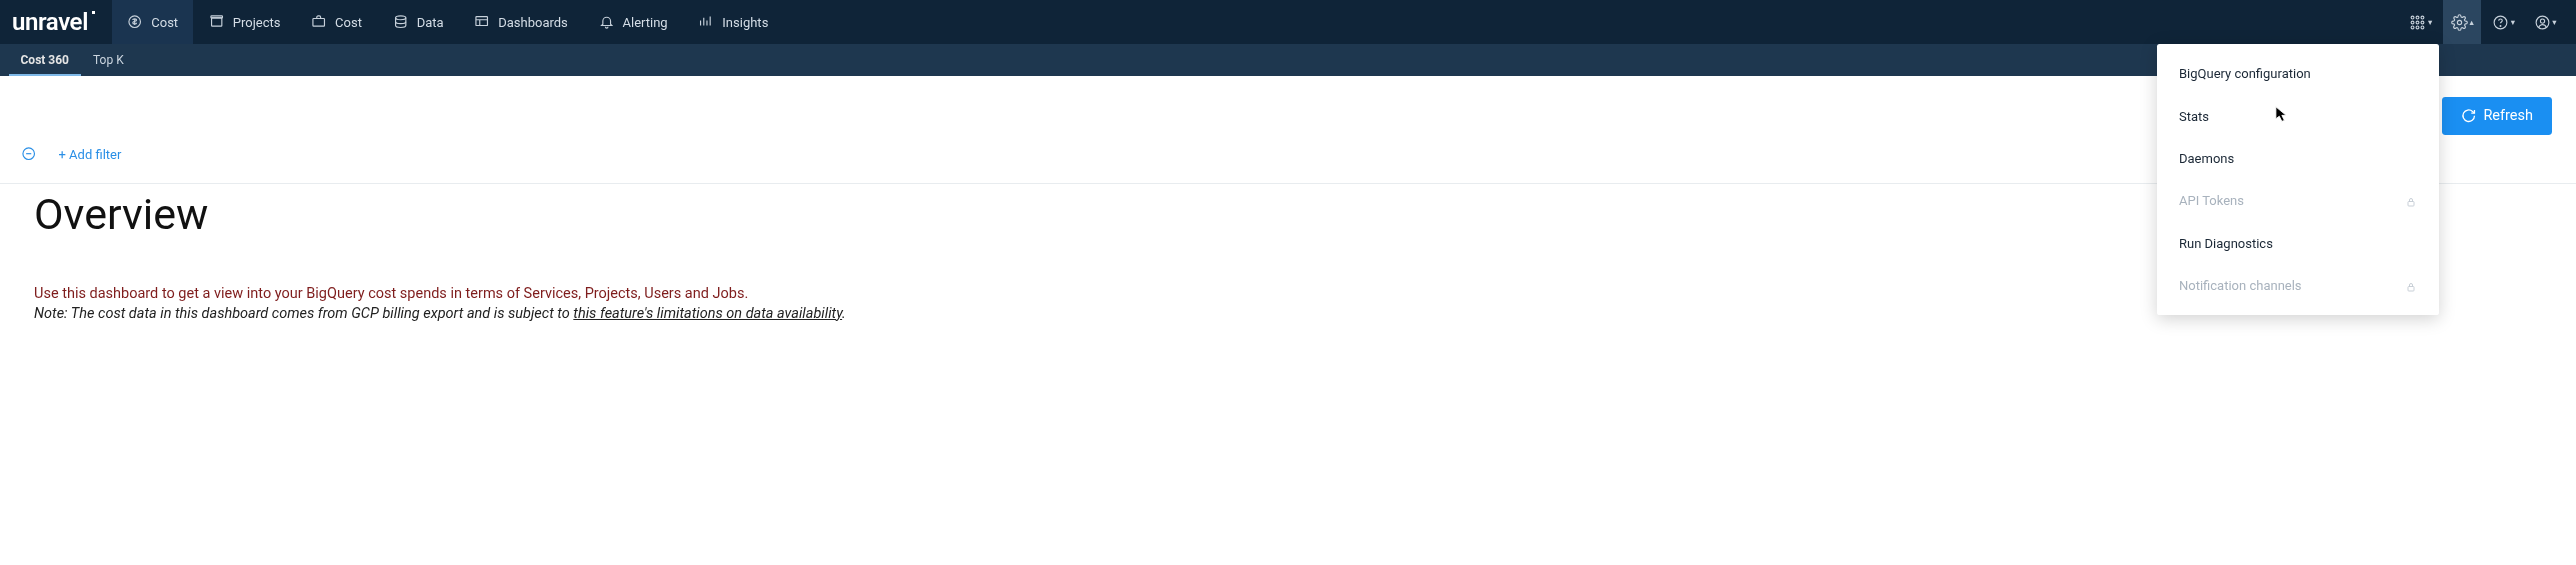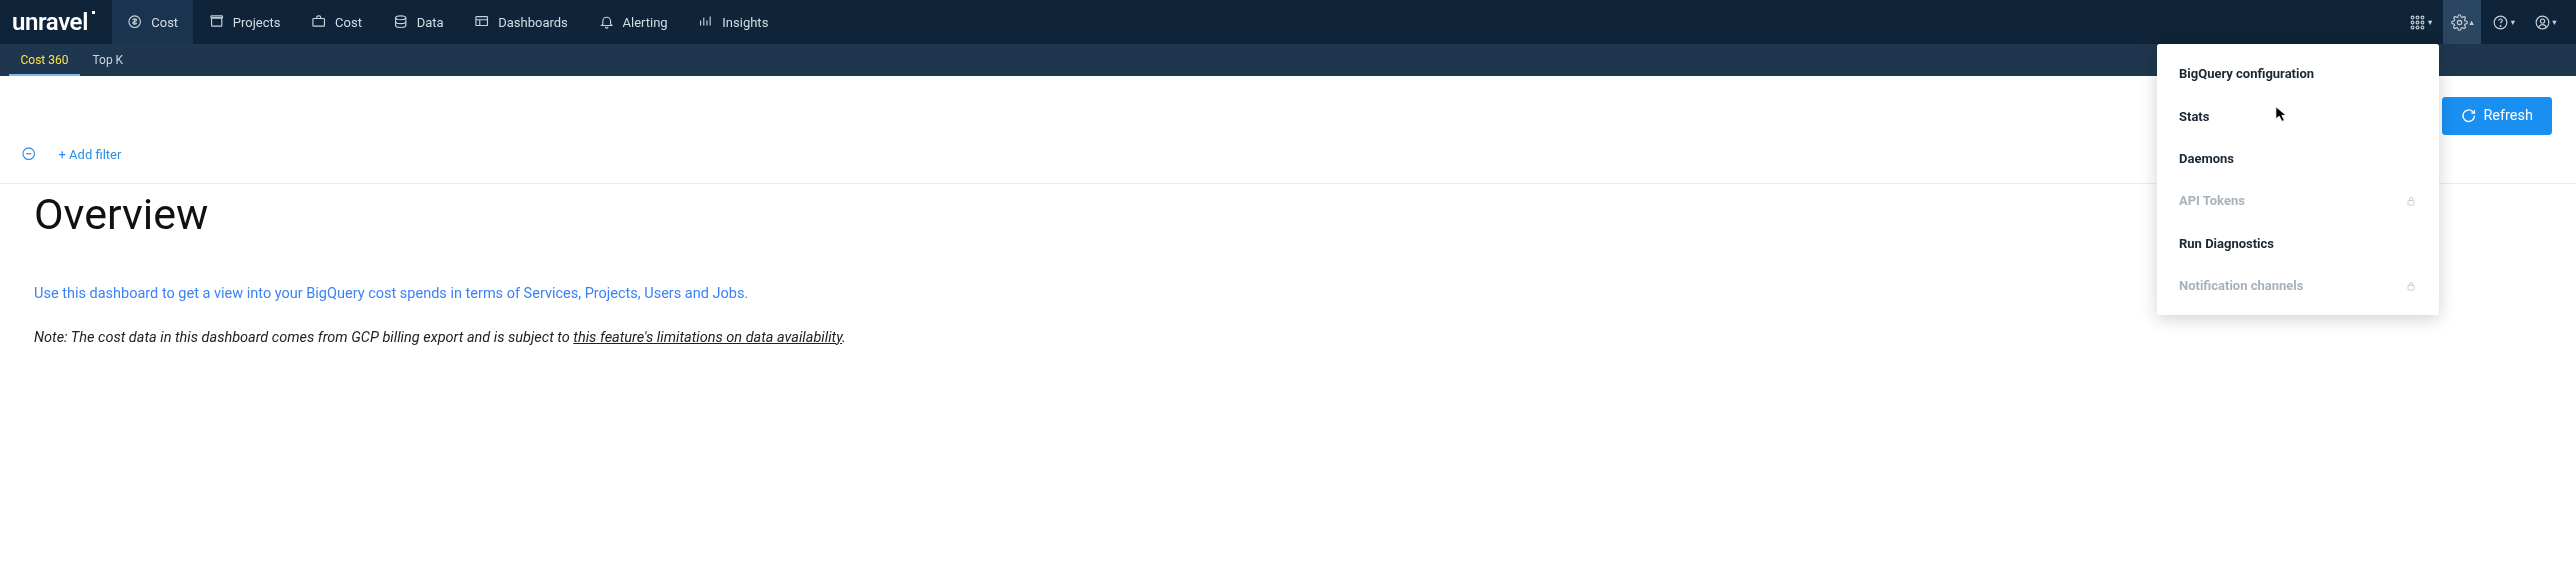--- a/index.html
+++ b/index.html
@@ -17,46 +17,46 @@
 .nav-spacer { flex: 1; }
 
 .topnav-right { display: flex; align-items: center; gap: 3.4px; }
 .icon-btn { width: 38px; height: 44px; display: flex; align-items: center; justify-content: center; cursor: pointer; color: #c7d1db; position: relative; }
 .icon-btn.active { background: #2b4660; }
 .icon-btn .chev { margin-left: 1.7px; font-size: 8.5px; }
 .icon-btn svg { width: 17px; height: 17px; stroke: #c7d1db; fill: none; stroke-width: 1.6; }
 
 .subnav { background: #1e374f; height: 32px; display: flex; align-items: flex-end; padding: 0 8.5px; }
 .tab { color: #cbd5df; font-size: 12px; padding: 7.7px 12px 6.8px; cursor: pointer; border-bottom: 2.6px solid transparent; }
-.tab.active { color: #fde047; border-bottom-color: #7fb9e8; }
+.tab.active { color: #e5e5e5; border-bottom-color: #7fb9e8; font-weight: bold; }
 
 .controls-row { display: flex; align-items: center; justify-content: flex-end; padding: 20.5px 24px 0 24px; gap: 15.4px; }
 .date-picker { display: flex; align-items: center; border: 0.9px solid #d5dbe1; border-radius: 3.4px; background: #fff; height: 38px; }
 .date-picker .cal { width: 38px; height: 38px; display: flex; align-items: center; justify-content: center; border-right: 0.9px solid #d5dbe1; color: #7a8793; gap: 3.4px; }
 .date-picker .cal svg { width: 13.7px; height: 13.7px; stroke: #7a8793; fill: none; stroke-width: 1.6; }
 .date-picker .cal .chev { font-size: 8.5px; color: #7a8793; }
 .date-picker .label { padding: 0 102px 0 15.4px; font-size: 13px; color: #222; }
 
 .refresh-btn { background: #1a8ff2; color: #fff; border: none; height: 38px; padding: 0 19px; font-size: 14.5px; border-radius: 3.4px; display: flex; align-items: center; gap: 6.8px; cursor: pointer; }
 .refresh-btn svg { width: 15.4px; height: 15.4px; stroke: #fff; fill: none; stroke-width: 2; }
 
 .filter-row { display: flex; align-items: center; padding: 10.2px 24px 19px 19px; gap: 20.5px; }
 .filter-toggle { width: 19px; height: 19px; display: flex; align-items: center; justify-content: center; color: #2a8fe6; cursor: pointer; }
 .filter-toggle svg { width: 15.4px; height: 15.4px; stroke: #2a8fe6; fill: none; stroke-width: 1.8; }
 .add-filter { color: #2a8fe6; font-size: 13px; cursor: pointer; }
 
 .content { padding: 5.1px 34px; }
 .page-title { font-size: 43px; font-weight: 400; color: #111; margin-bottom: 44px; }
-.desc { font-size: 14.5px; color: #3b82f6; margin-bottom: 24px; line-height: 1.5; }
+.desc { font-size: 14.5px; color: #7f1d1d; line-height: 1.5; }
 .note { font-size: 14.5px; color: #222; font-style: italic; }
 .note a { color: #222; text-decoration: underline; }
 
 
 .settings-menu { position: absolute; top: 44px; right: 137px; width: 282px; background: #fff; border-radius: 2.6px; box-shadow: 0 3.4px 17px rgba(0,0,0,.18); padding: 8.5px 0; z-index: 100; }
-.menu-item { padding: 13.7px 22px; font-size: 13px; color: #1b2836; cursor: pointer; display: flex; align-items: center; justify-content: space-between; font-weight: bold; }
+.menu-item { padding: 13.7px 22px; font-size: 13px; color: #1b2836; cursor: pointer; display: flex; align-items: flex-end; justify-content: space-between; }
 .menu-item.disabled { color: #a8b2bd; }
 .menu-item .lock { width: 12px; height: 12px; }
 .menu-item .lock svg { width: 12px; height: 12px; stroke: #c2cad3; fill: none; stroke-width: 1.8; }
 
 .cursor-pointer { position: absolute; top: 106px; left: 2275px; width: 13.7px; height: 17px; z-index: 200; pointer-events: none; }
 .cursor-pointer svg { width: 13.7px; height: 17px; }
 
 .hr-sep { border: none; border-top: 0.9px solid #e8ecef; margin: 0; }
 </style>
 </head>

